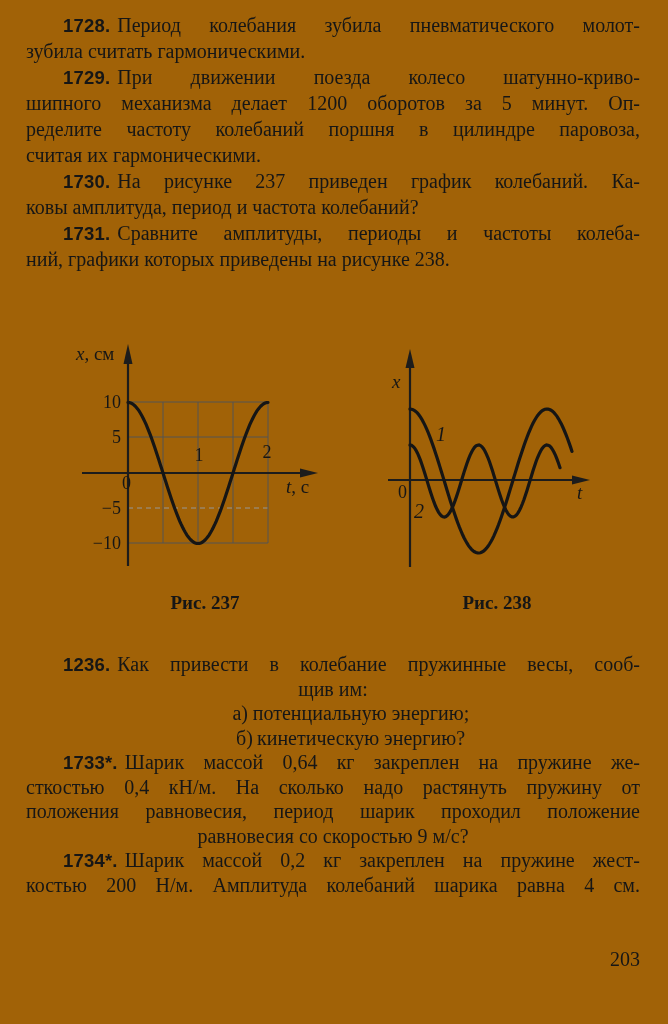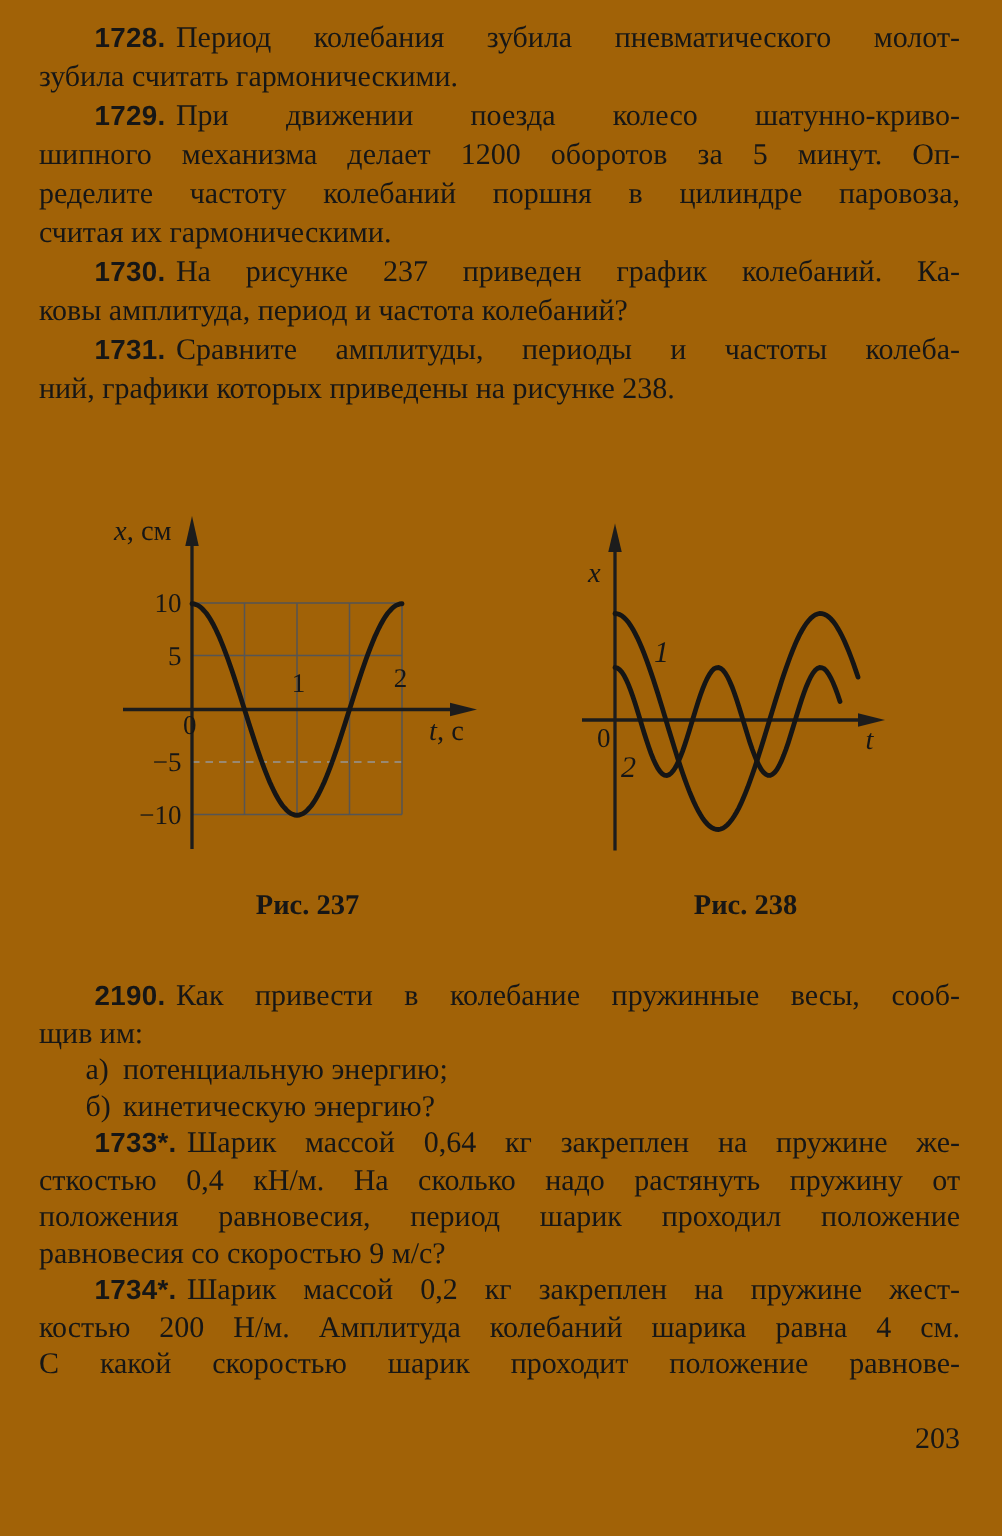--- a/index.html
+++ b/index.html
@@ -3,21 +3,21 @@
 <meta charset="utf-8">
 <style>
   html,body{margin:0;padding:0;}
   body{width:668px;height:1024px;background:#fcfcfa;overflow:hidden;}
   .page{position:relative;width:668px;height:1024px;background:#a16207;
         font-family:"Liberation Serif","DejaVu Serif",serif;color:#161616;}
   .textblock{position:absolute;left:26px;width:614px;font-size:20px;}
   .textblock.top{top:12px;}
   .textblock.bottom{top:652px;}
   .line{display:block;height:26px;line-height:26px;white-space:normal;}
-  .bottom .line{height:24.5px;line-height:24.5px;}
+  .bottom .line{height:24.5px;line-height:24.5px;text-align:center;}
   .line.j{text-align:justify;text-align-last:justify;}
   .line.first{padding-left:37px;}
   .line.item{padding-left:31px;}
   .num{font-family:"Liberation Sans","DejaVu Sans",sans-serif;
        font-weight:bold;font-size:18.5px;margin-right:7px;letter-spacing:.2px;}
   .li-marker{display:inline-block;width:25px;}
   .pagenum{position:absolute;top:948px;right:28px;font-size:20px;
            font-family:"Liberation Serif","DejaVu Serif",serif;color:#161616;}
   svg.figures{position:absolute;left:0;top:0;width:668px;height:1024px;}
   .ink{stroke:#1c1c1c;fill:none;}
@@ -104,32 +104,31 @@
       <text class="tick anchor-end" x="407" y="498">0</text>
       <text class="axlab it" x="577" y="499">t</text>
       <text class="cvlab" x="436" y="441">1</text>
       <text class="cvlab" x="414" y="518">2</text>
       <text class="cap anchor-mid" x="497" y="609">Рис. 238</text>
     </g>
   </svg>
 
   <div class="textblock bottom">
     <div class="para">
-      <div class="line j first"><span class="num">2190.</span><span>Как привести в колебание пружинные весы, сооб-</span></div>
+      <div class="line j first"><span class="num">1236.</span><span>Как привести в колебание пружинные весы, сооб-</span></div>
       <div class="line">щив им:</div>
       <div class="line item"><span class="li-marker">а)</span><span>потенциальную энергию;</span></div>
       <div class="line item"><span class="li-marker">б)</span><span>кинетическую энергию?</span></div>
     </div>
     <div class="para">
       <div class="line j first"><span class="num">1733*.</span><span>Шарик массой 0,64 кг закреплен на пружине же-</span></div>
       <div class="line j">сткостью 0,4 кН/м. На сколько надо растянуть пружину от</div>
       <div class="line j">положения равновесия, период шарик проходил положение</div>
       <div class="line">равновесия со скоростью 9 м/с?</div>
     </div>
     <div class="para">
       <div class="line j first"><span class="num">1734*.</span><span>Шарик массой 0,2 кг закреплен на пружине жест-</span></div>
       <div class="line j">костью 200 Н/м. Амплитуда колебаний шарика равна 4 см.</div>
-      <div class="line j">С какой скоростью шарик проходит положение равнове-</div>
     </div>
   </div>
 
   <div class="pagenum">203</div>
 </div>
 
 </body></html>

